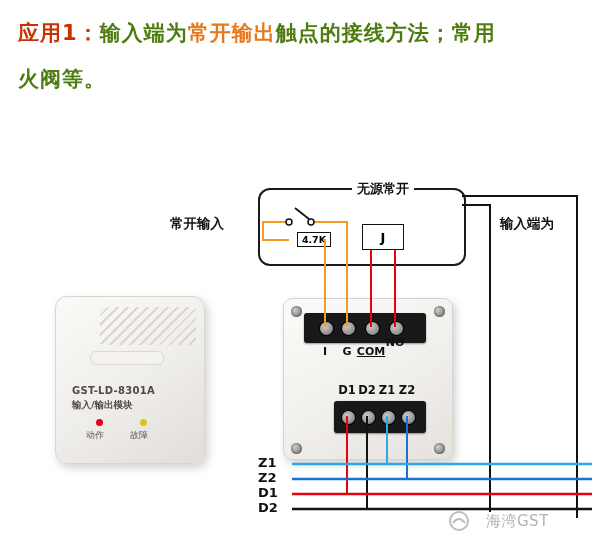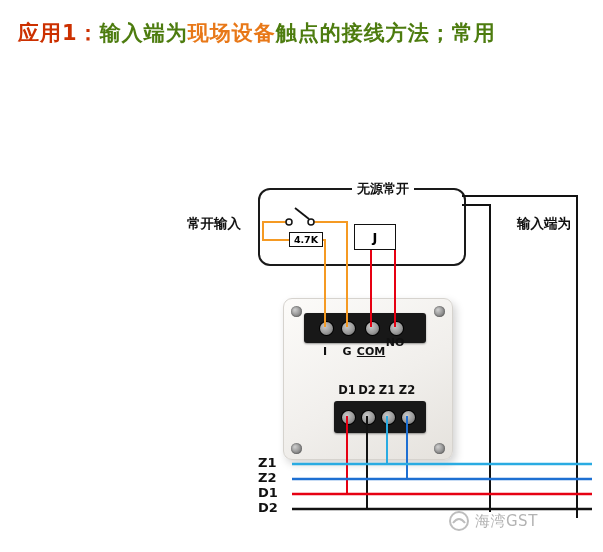--- a/index.html
+++ b/index.html
@@ -19,25 +19,25 @@
 
   
   .field-box {
     position:absolute; left:258px; top:188px; width:204px; height:74px;
     border:2px solid #1a1a1a; border-radius:12px; background:transparent;
   }
   .field-label {
     position:absolute; left:352px; top:180px; padding:0 5px; background:#fff;
     font-size:13px; font-weight:bold; color:#111;
   }
-  .io-label { font-size:13.5px;margin-left:17px; }
+  .io-label { font-size:13.5px; }
 
   .comp-box {
     position:absolute; background:#fff; border:1.5px solid #111;
-    display:flex; align-items:center; justify-content:center; box-sizing:border-box;
+    display:flex; align-items:center; justify-content:center; box-sizing:border-box;margin-left:8px;
   }
   .resistor { left:289px; top:232px; width:34px; height:15px; font-size:9.5px; font-weight:bold; border-width:1.2px; }
   .relay    { left:354px; top:224px; width:42px; height:26px; font-size:13px; font-weight:bold; }
 
   
   .plate {
     position:absolute; left:283px; top:298px; width:168px; height:160px;
     background:linear-gradient(150deg,#fcfbf9 0%,#f1efec 55%,#e5e2dd 100%);
     border:1px solid #d6d3ce; border-radius:9px;
     box-shadow:3px 4px 9px rgba(0,0,0,0.18);
@@ -77,34 +77,47 @@
   }
   .photo-model { position:absolute; left:16px; top:88px;  font-size:10px;  font-weight:bold; color:#4f4a44; letter-spacing:0.3px; }
   .photo-type  { position:absolute; left:16px; top:102px; font-size:9.5px; font-weight:bold; color:#4f4a44; }
   .led { position:absolute; width:7px; height:7px; border-radius:50%; }
   .led-label { position:absolute; font-size:9px; color:#5a554e; }
 
   
   .wires { position:absolute; left:0; top:0; pointer-events:none; }
 
   
-  .watermark { position:absolute; left:448px; top:510px; display:flex; align-items:center; gap:5px; opacity:0.85; }
+  .watermark { position:absolute; left:448px; top:510px; display:flex; align-items:center; gap:16px; opacity:0.85; }
   .watermark-text { font-size:15px; color:#a6a6a6; letter-spacing:0.5px; }
 </style>
 </head>
 <body>
 
 <div class="page">
 
   <div class="header">
     <div class="hline">
-      <span class="c-red">应用1：</span><span class="c-dark">输入端为</span><span class="c-orange">现场设备</span><span class="c-dark">触点的接线方法；常用</span>
+      <span class="c-red">应用1：</span><span class="c-dark">输入端为</span><span class="c-orange">常开输出</span><span class="c-dark">触点的接线方法；常用</span>
+    </div>
+    <div class="hline">
+      <span class="c-dark">火阀等。</span>
     </div>
   </div>
 
+  <div class="photo">
+    <div class="vent"></div>
+    <div class="slot"></div>
+    <div class="photo-model">GST-LD-8301A</div>
+    <div class="photo-type">输入/输出模块</div>
+    <div class="led" style="left: 40px; top: 122px; background: rgb(230, 0, 24);"></div>
+    <div class="led-label" style="left:30px; top:132px;">动作</div>
+    <div class="led" style="left: 84px; top: 122px; background: rgb(216, 196, 30);"></div>
+    <div class="led-label" style="left:74px; top:132px;">故障</div>
+  </div>
 
   <div class="field-box"></div>
   <div class="field-label">无源常开</div>
   <div class="lbl io-label" style="left:170px; top:215px;">常开输入</div>
   <div class="lbl io-label" style="left:500px; top:215px;">输入端为</div>
 
   <div class="comp-box resistor">
     <span>4.7K</span>
   </div>
   <div class="comp-box relay">

